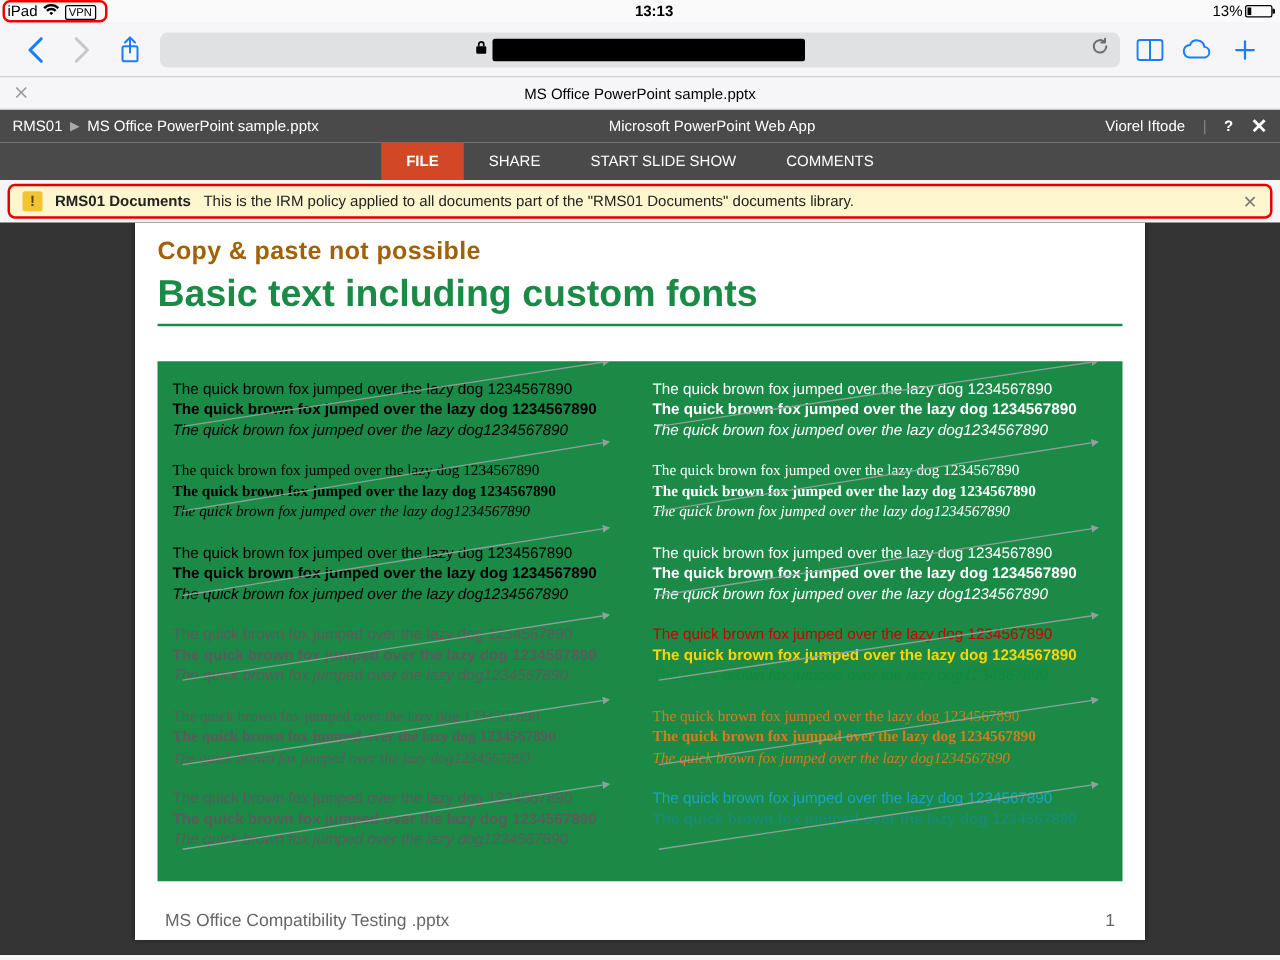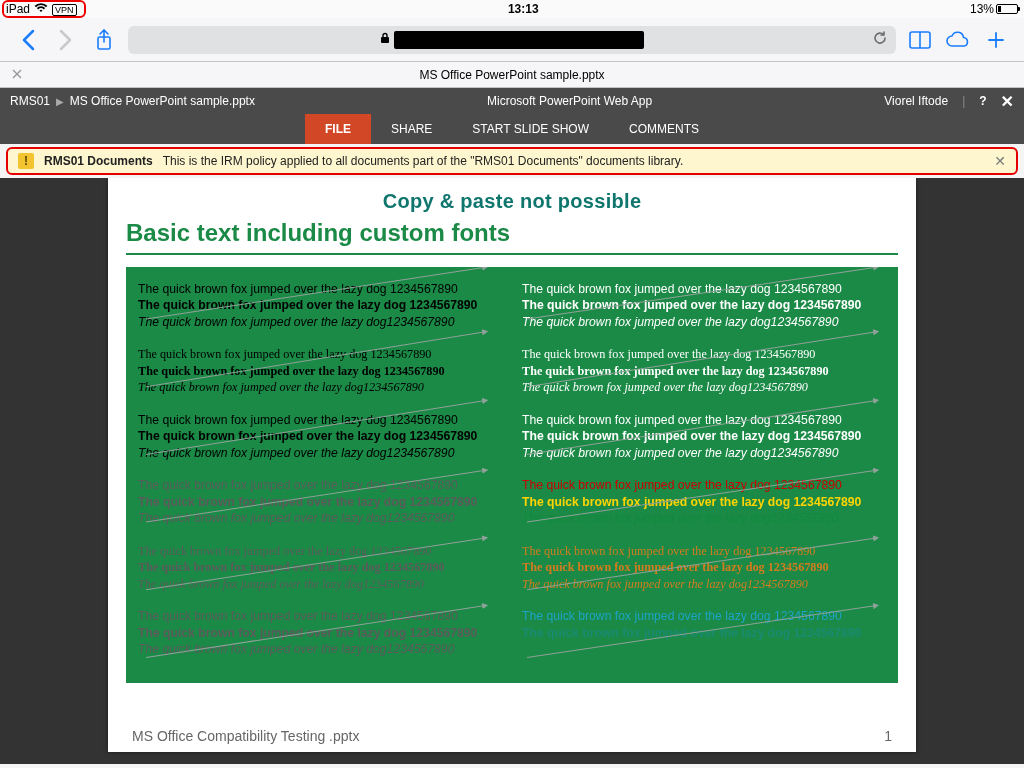--- a/index.html
+++ b/index.html
@@ -125,29 +125,29 @@
   }
   .slide {
     width: 808px;
     background:#fff;
     box-shadow: 0 0 4px rgba(0,0,0,.5);
     position: relative;
     padding: 10px 18px 20px 18px;
   }
 
   .annotation-red {
-    color:#0f766e; font-weight:bold; font-size:20px;
-    text-align:center; letter-spacing:.3px;
+    color:#a16207; font-weight:bold; font-size:20px;
+    letter-spacing:.3px;
     margin: 2px 0 6px 0;
   }
 
   .slide-title {
-    color:#1a8a46; font-weight:bold; font-size:24px;
+    color:#1a8a46; font-weight:bold; font-size:30px;
     border-bottom: 2px solid #1a8a46; padding-bottom: 6px;
-    margin-bottom: 12px;
+    margin-bottom: 28px;
   }
 
   .green-panel {
     background:#1a8a46;
     padding: 14px 12px 26px 12px;
     display:grid;
     grid-template-columns: 1fr 1fr;
     column-gap: 20px;
     row-gap: 16px;
     position: relative;

